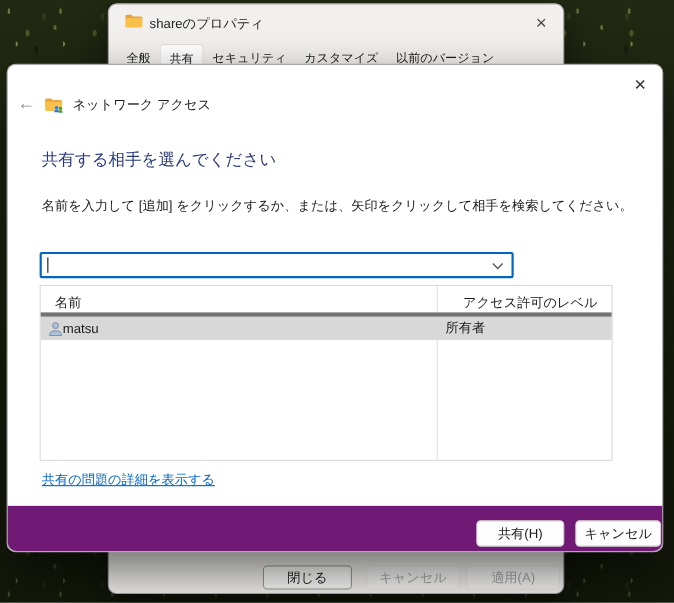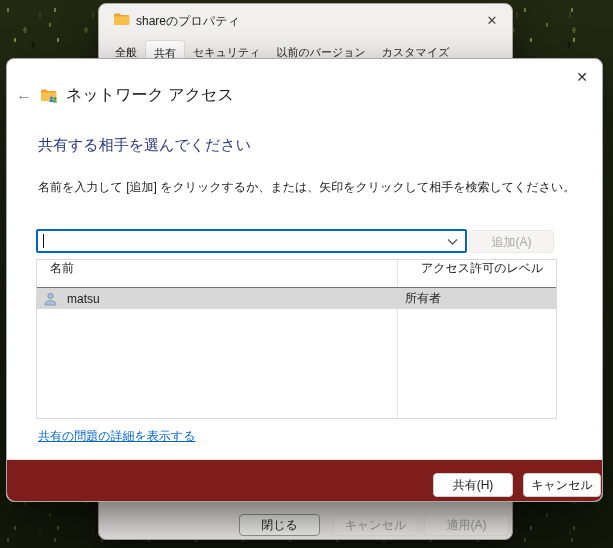--- a/index.html
+++ b/index.html
@@ -73,21 +73,21 @@
     border-radius: 8px;
     box-shadow: 0 18px 44px rgba(0,0,0,0.55);
   }
   .share-close {
     position: absolute; right: 10px; top: 8px; width: 20px; height: 20px;
     text-align: center; line-height: 20px; font-size: 14px; color: #333; cursor: pointer;
   }
   .share-header { position: absolute; left: 9px; top: 26px; height: 20px; display: flex; align-items: center; }
   .back-arrow { width: 24px; font-size: 16px; color: #8a8a8a; cursor: pointer; line-height: 20px; }
   .net-icon { width: 18px; height: 15px; margin-right: 8px; }
-  .share-title { font-size: 16px; }
+  .share-title { font-size: 12px; }
 
   .heading { position: absolute; left: 31px; top: 77px; font-size: 15px; color: var(--heading, #29397b); }
   .instruction { position: absolute; left: 31px; top: 120px; font-size: 12px; }
 
   .combo {
     position: absolute; left: 29px; top: 170px; width: 431px; height: 24px;
     background: #fff; border: 2px solid var(--accent, #0067c0); border-radius: 2px;
   }
   .combo input {
     position: absolute; inset: 0; width: 100%; height: 100%;
@@ -98,43 +98,43 @@
   .chevron { position: absolute; right: 7px; top: 7px; cursor: pointer; }
 
   .add-btn { left: 462px; top: 171px; width: 85px; height: 23px; }
 
   .ptable {
     position: absolute; left: 29px; top: 200px; width: 521px; height: 160px;
     background: #fff; border: 1px solid #dadada;
   }
   .thead {
     position: absolute; left: 0; right: 0; top: 0; height: 28px;
-    display: flex; align-items: flex-start; font-size: 12px;
-    border-bottom: 1px solid #737373;
+    display: flex; align-items: flex-end; font-size: 12px;
+    border-bottom: 4px solid #737373;
   }
   .th-name { width: 360px; padding-left: 13px; cursor: pointer; }
   .th-perm { padding-left: 24px; cursor: pointer; }
   .col-divider { position: absolute; left: 360px; top: 0; bottom: 0; width: 1px; background: #e2e2e2; }
   .prow {
     position: absolute; left: 0; right: 0; top: 28px; height: 21px;
     background: var(--rowsel, #d8d8d8);
     display: flex; align-items: center; font-size: 12px; cursor: pointer;
   }
-  .cell-name { width: 360px; display: flex; align-items: center; padding-left: 7px; gap: 10px; }
+  .cell-name { width: 360px; display: flex; align-items: center; padding-left: 7px; gap: 0; }
   .user-icon { width: 13px; height: 14px; flex: 0 0 auto; }
   .cell-perm { padding-left: 8px; }
 
   .details-link {
     position: absolute; left: 31px; top: 369px; font-size: 12px;
     color: var(--link, #0066cc); text-decoration: underline; cursor: pointer;
   }
 
   .share-footer {
     position: absolute; left: 0; right: 0; bottom: 0; height: 42px;
-    background: #7f1d1d; border-top: 1px solid #e6e5e4;
+    background: #701a75; border-top: 1px solid #e6e5e4;
     border-radius: 0 0 8px 8px;
     padding-left: 44px;
   }
   .share-btn  { left: 426px; top: 13px; width: 80px; height: 24px; }
   .cancel-btn { left: 516px; top: 13px; width: 78px; height: 24px; }
 </style>
 </head>
 <body>
 
 <div class="wallpaper"></div>
@@ -144,22 +144,22 @@
     <path d="M1 3 q0-1.5 1.5-1.5 h4 l1.5 1.5 h7 q1.5 0 1.5 1.5 v0.5 H1 Z" fill="#e8a33d"></path>
     <rect x="1" y="4.5" width="15.5" height="8.5" rx="1.2" fill="#f8c04a"></rect>
   </svg>
   <div class="props-title">shareのプロパティ</div>
   <div class="props-close">✕</div>
 
   <div class="tabstrip">
     <div class="tab">全般</div>
     <div class="tab selected">共有</div>
     <div class="tab">セキュリティ</div>
+    <div class="tab">カスタマイズ</div>
     <div class="tab">以前のバージョン</div>
-    <div class="tab">カスタマイズ</div>
   </div>
 
   <button class="btn outlined btn-close-props">閉じる</button>
   <button class="btn disabled btn-cancel-props">キャンセル</button>
   <button class="btn disabled btn-apply-props">適用(A)</button>
 </div>
 
 <div class="share">
   <div class="share-close">✕</div>
 
@@ -179,21 +179,20 @@
   <div class="heading">共有する相手を選んでください</div>
   <div class="instruction">名前を入力して [追加] をクリックするか、または、矢印をクリックして相手を検索してください。</div>
 
   <div class="combo">
     <input placeholder="" value="" style="">
     <div class="caret"></div>
     <svg class="chevron" width="11" height="8" viewBox="0 0 11 8">
       <polyline points="1,1.5 5.5,6 10,1.5" fill="none" stroke="#5a5a5a" stroke-width="1.3"></polyline>
     </svg>
   </div>
-  <button class="btn disabled add-btn">追加(A)</button>
 
   <div class="ptable">
     <div class="col-divider"></div>
     <div class="thead">
       <div class="th-name">名前</div>
       <div class="th-perm">アクセス許可のレベル</div>
     </div>
     <div class="prow">
       <div class="cell-name">
         <svg class="user-icon" viewBox="0 0 13 14">

